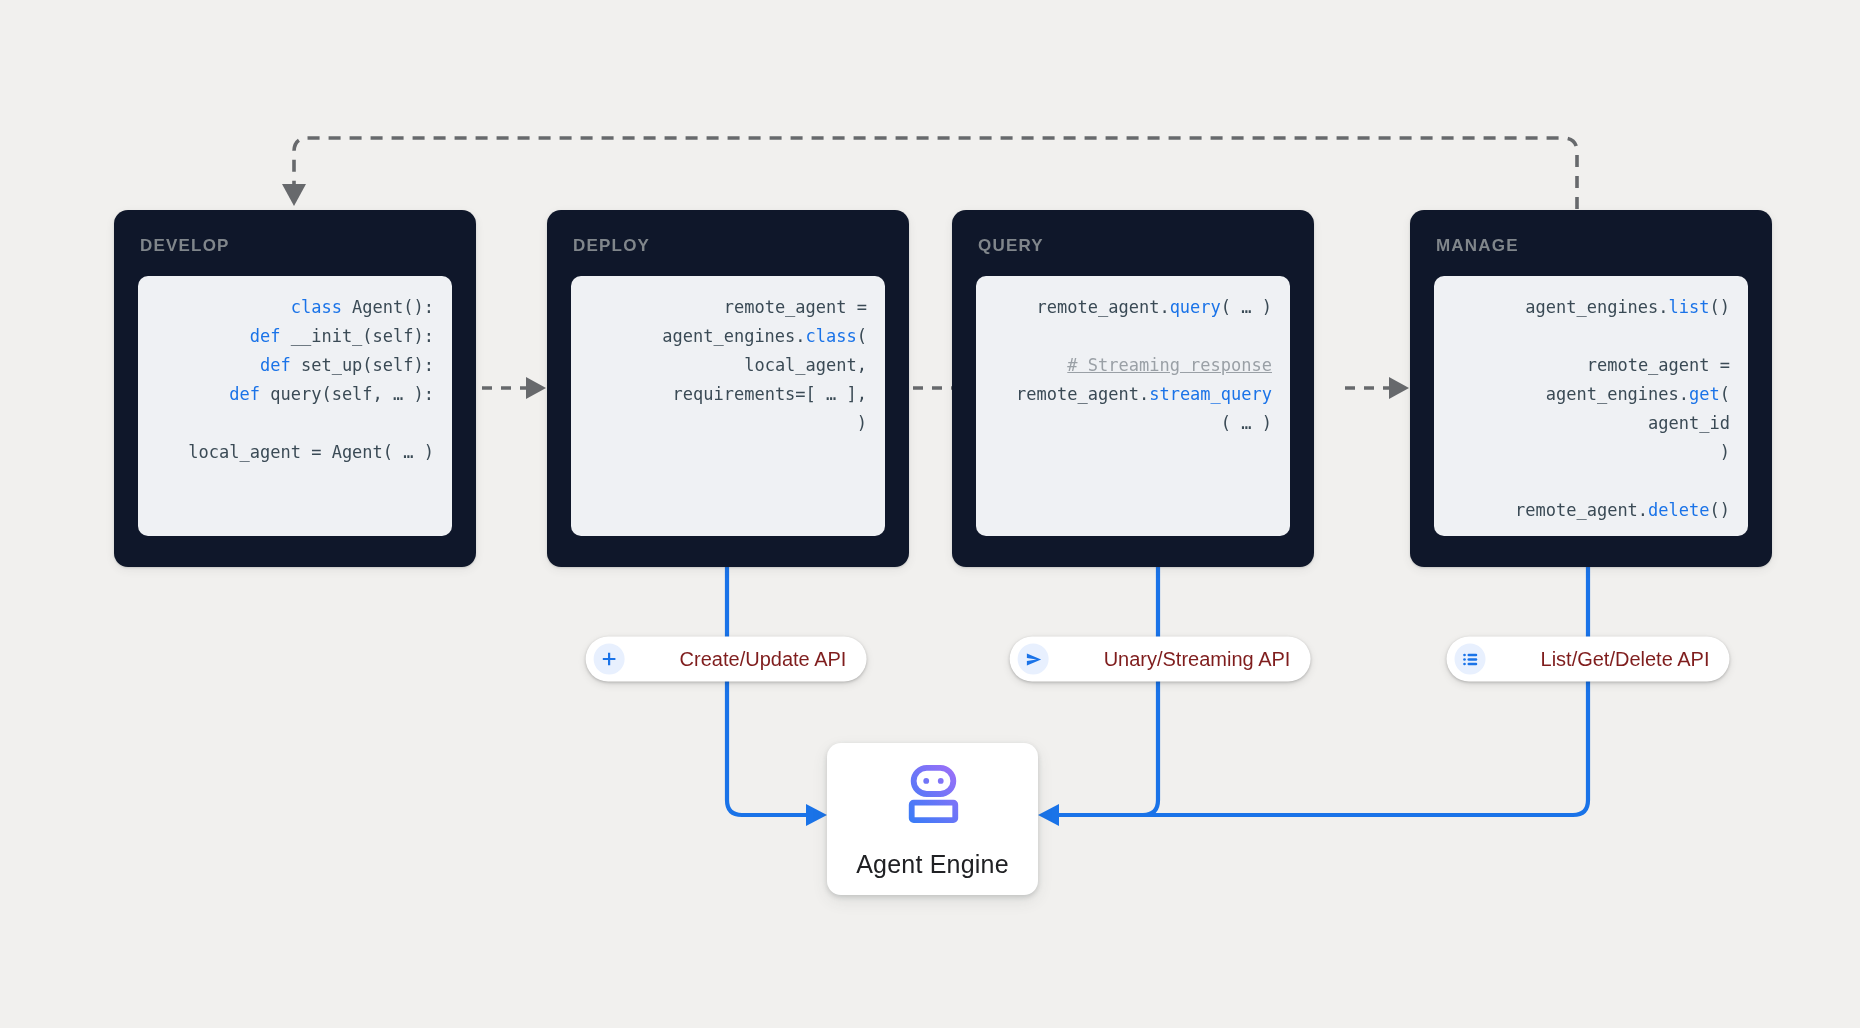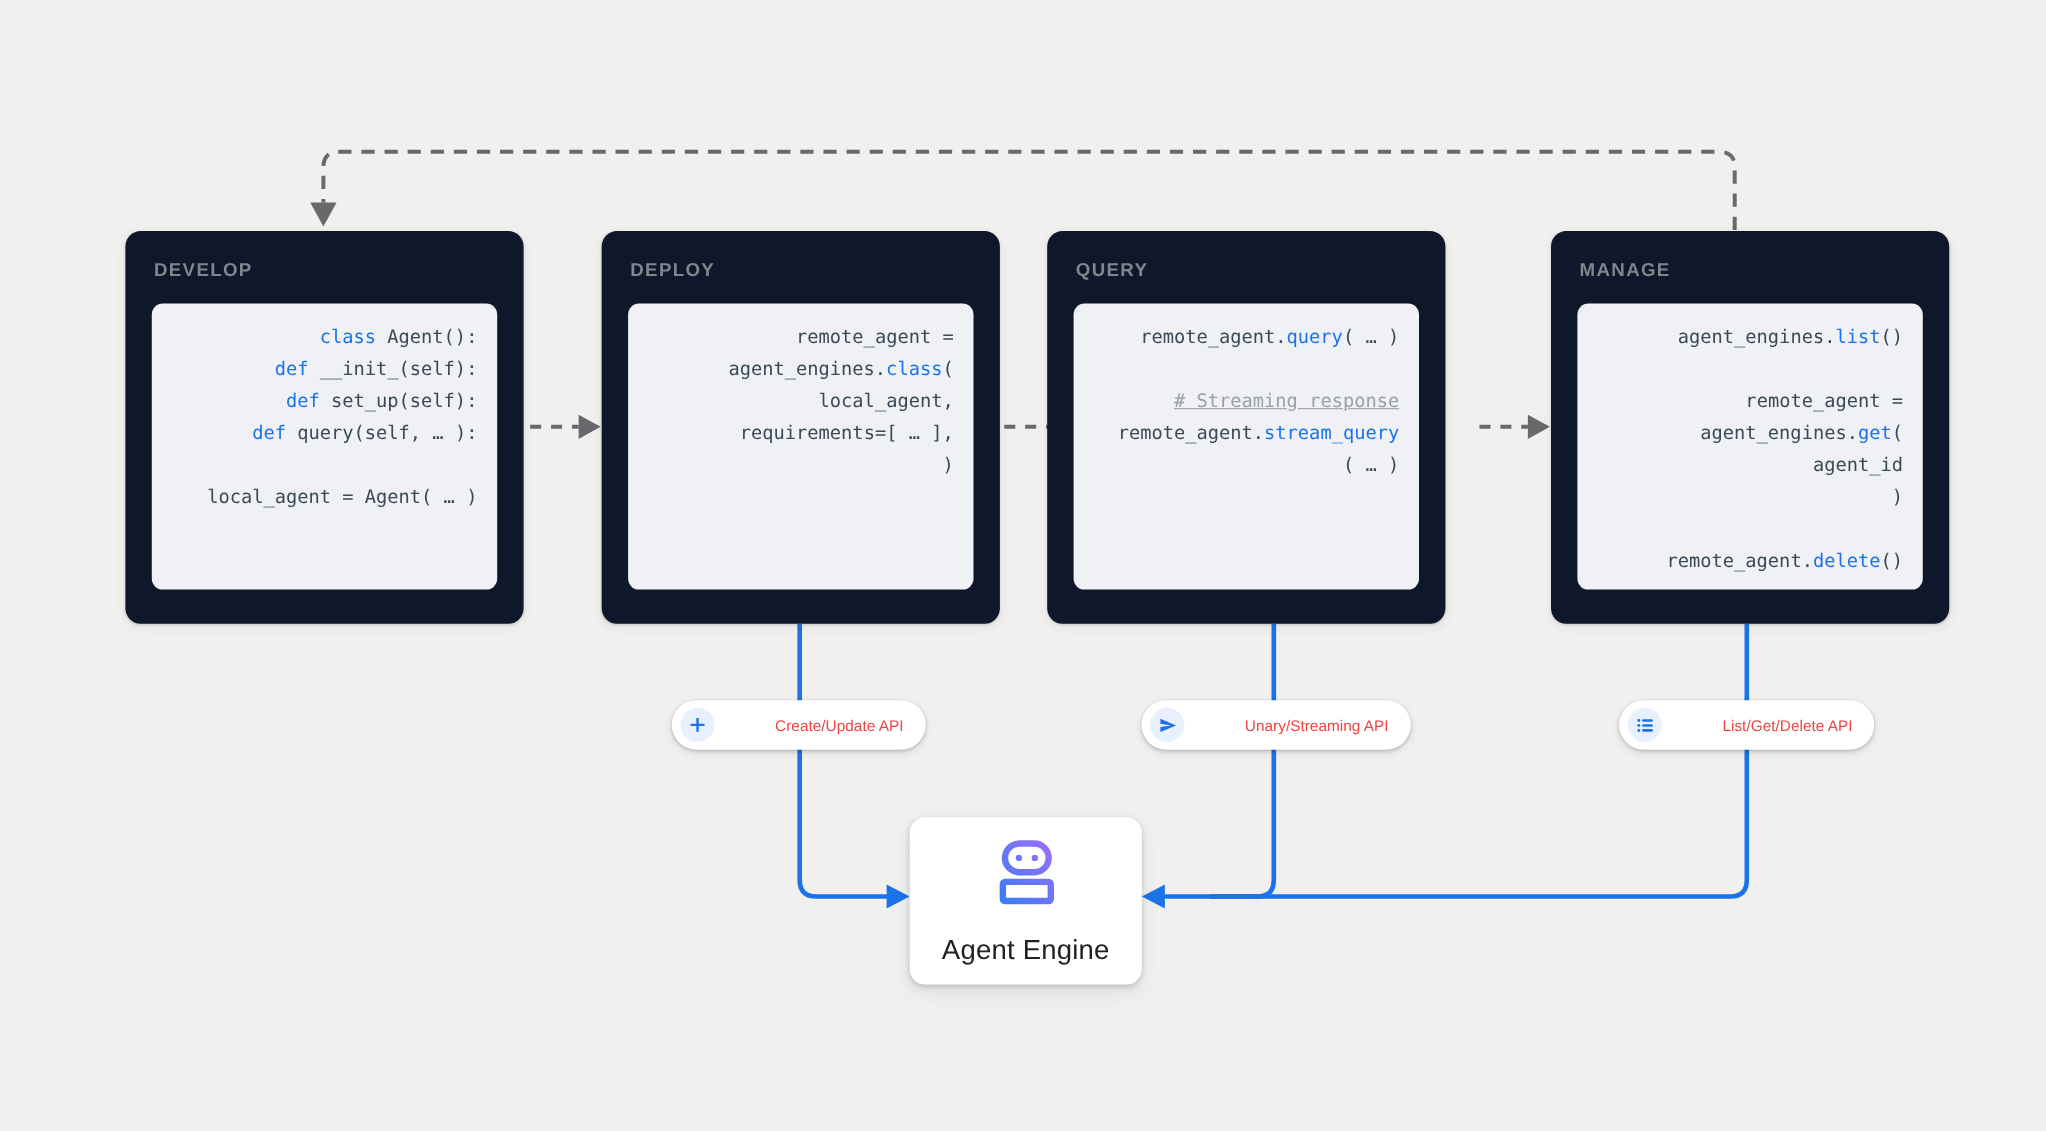--- a/index.html
+++ b/index.html
@@ -54,21 +54,21 @@
     padding:7px 20px 7px 8px;
     box-shadow:0 1px 3px rgba(0,0,0,.22), 0 3px 8px rgba(0,0,0,.10);
     white-space:nowrap;
   }
   .pill-icon {
     width:31px; height:31px; border-radius:50%;
     background:#e8f0fe;
     display:flex; align-items:center; justify-content:center;
     flex:0 0 auto;
   }
-  .pill-label { font-size:14px; font-weight:500; color:#ef4444;margin-left:44px; }
+  .pill-label { font-size:20px; font-weight:500; color:#7f1d1d;margin-left:44px; }
 
   
   .engine {
     position:absolute; left:827px; top:743px;
     width:211px; height:152px; z-index:2;
     background:#ffffff; border-radius:14px;
     box-shadow:0 2px 5px rgba(60,64,67,.20), 0 6px 16px rgba(60,64,67,.10);
     display:flex; flex-direction:column; align-items:center;
     justify-content:center; gap:22px; padding-top:4px;
   }

